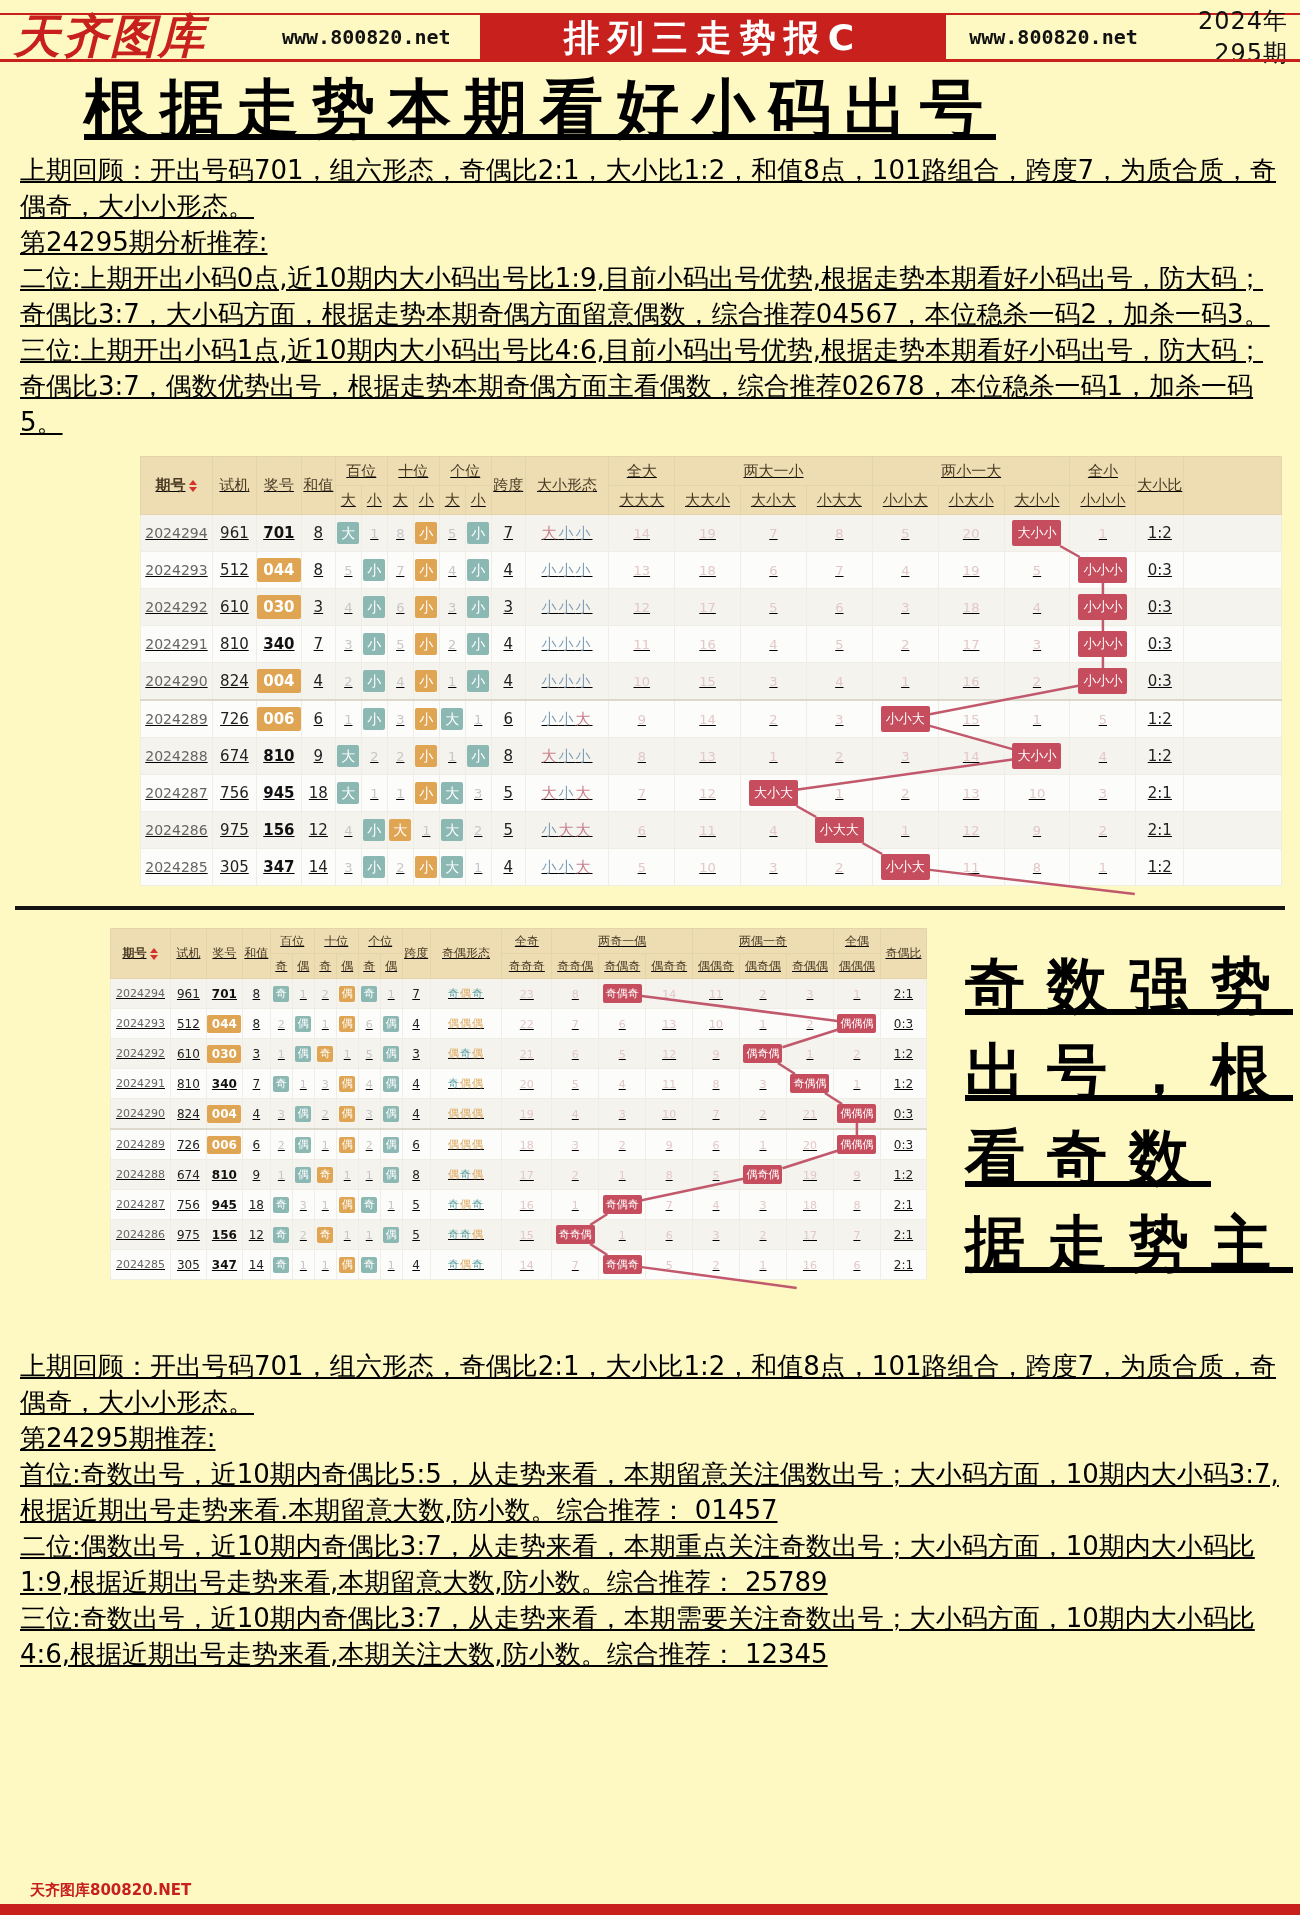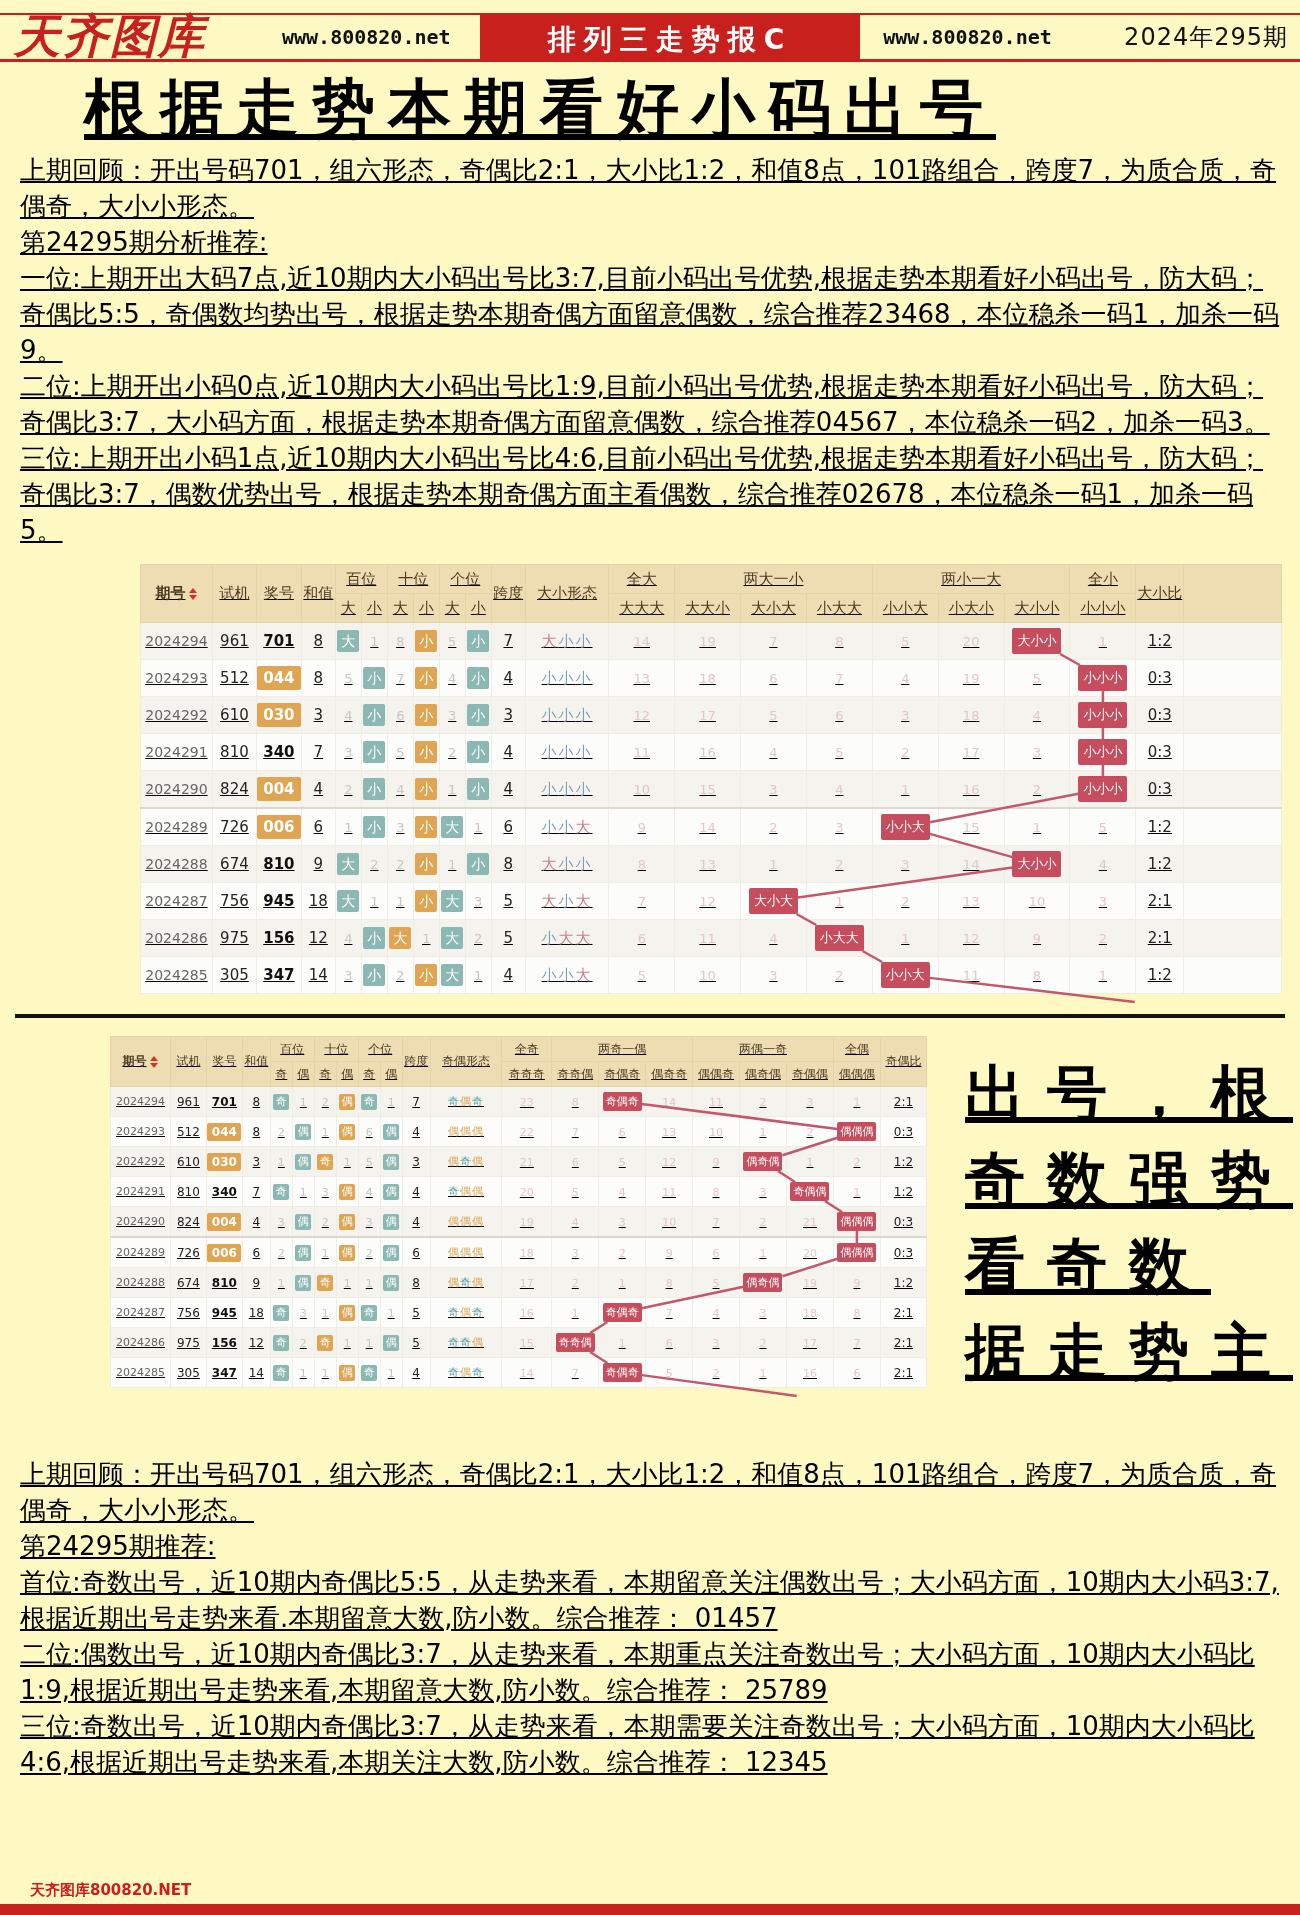--- a/index.html
+++ b/index.html
@@ -7,22 +7,22 @@
   .page{width:1300px;height:1915px;background:#fef9c3;position:relative;overflow:hidden;
         font-family:"DejaVu Sans",sans-serif;margin:0 auto;text-decoration:underline;}
   
   header{position:relative;height:62px;}
   .topline{position:absolute;top:13px;left:0;right:0;height:2px;background:#c8201d;}
   .botline{position:absolute;bottom:0;left:0;right:0;height:3px;background:#c8201d;}
   .mast-row{position:absolute;top:14px;left:0;right:0;height:45px;display:flex;align-items:center;}
   .logo{width:268px;padding-left:14px;font-family:"DejaVu Serif",serif;font-weight:bold;
         font-style:italic;font-size:46px;color:#c8201d;line-height:45px;letter-spacing:2px;}
   .logo-url{width:198px;font-family:"DejaVu Sans Mono",monospace;font-size:20px;font-weight:bold;color:#111;}
-  .banner{width:380px;height:45px;background:#c8201d;color:#fff;display:flex;align-items:flex-end;
-          justify-content:center;font-size:28px;font-weight:bold;letter-spacing:8px;}
+  .banner{width:466px;height:45px;background:#c8201d;color:#fff;display:flex;align-items:flex-start;
+          justify-content:center;font-size:36px;font-weight:bold;letter-spacing:8px;}
   .url-right{width:215px;text-align:center;font-family:"DejaVu Sans Mono",monospace;
              font-size:20px;font-weight:bold;color:#111;}
   .issue{flex:1;text-align:right;padding-right:12px;font-size:24px;color:#111;letter-spacing:1px;}
   
   h1{margin:12px 0 0 84px;font-size:63px;line-height:70px;font-weight:900;color:#000;
      letter-spacing:13px;font-family:"DejaVu Sans",sans-serif;}
   
   .paras{margin:8px 20px 0 20px;font-size:26px;line-height:36px;color:#000;}
   .paras p{margin:0;}
   
@@ -98,21 +98,20 @@
     <div class="botline"></div>
   </header>
 
   <h1>
     <div>根据走势本期看好小码出号</div>
   </h1>
 
   <section class="paras" id="intro">
       <p>上期回顾：开出号码701，组六形态，奇偶比2:1，大小比1:2，和值8点，101路组合，跨度7，为质合质，奇偶奇，大小小形态。</p>
       <p>第24295期分析推荐:</p>
-      <p>一位:上期开出大码7点,近10期内大小码出号比3:7,目前小码出号优势,根据走势本期看好小码出号，防大码；奇偶比5:5，奇偶数均势出号，根据走势本期奇偶方面留意偶数，综合推荐23468，本位稳杀一码1，加杀一码9。</p>
       <p>二位:上期开出小码0点,近10期内大小码出号比1:9,目前小码出号优势,根据走势本期看好小码出号，防大码；奇偶比3:7，大小码方面，根据走势本期奇偶方面留意偶数，综合推荐04567，本位稳杀一码2，加杀一码3。</p>
       <p>三位:上期开出小码1点,近10期内大小码出号比4:6,目前小码出号优势,根据走势本期看好小码出号，防大码；奇偶比3:7，偶数优势出号，根据走势本期奇偶方面主看偶数，综合推荐02678，本位稳杀一码1，加杀一码5。</p>
     </section>
 
   <div class="table-wrap" id="t1wrap">
       <table>
         <colgroup>
           <col style="width: 72px;">
           <col style="width: 44px;">
           <col style="width: 44px;">
@@ -736,22 +735,22 @@
           <line x1="714.8109375" y1="165" x2="732.0328125" y2="176" stroke="#c2586c" stroke-width="2.5"></line>
           <line x1="746.90625" y1="195" x2="746.90625" y2="207" stroke="#c2586c" stroke-width="2.5"></line>
           <line x1="727.40625" y1="222.72754491017963" x2="672.46875" y2="240.27245508982037" stroke="#c2586c" stroke-width="2.5"></line>
           <line x1="633.46875" y1="250.6563055062167" x2="531.71875" y2="272.3436944937833" stroke="#c2586c" stroke-width="2.5"></line>
           <line x1="497.3453125" y1="286" x2="480.1234375" y2="297" stroke="#c2586c" stroke-width="2.5"></line>
           <line x1="480.1234375" y1="316" x2="497.3453125" y2="327" stroke="#c2586c" stroke-width="2.5"></line>
           <line x1="531.71875" y1="339.11857142857144" x2="686.71875" y2="359.93285714285713" stroke="#c2586c" stroke-width="2.5"></line>
         </svg>
       </div>
     <div class="side-note" id="sidenote">
+        <div>奇数强势</div>
         <div>出号，根</div>
-        <div>奇数强势</div>
         <div>看奇数</div>
         <div>据走势主</div>
       </div>
   </div>
 
   <section class="paras outro" id="outro">
       <p>上期回顾：开出号码701，组六形态，奇偶比2:1，大小比1:2，和值8点，101路组合，跨度7，为质合质，奇偶奇，大小小形态。</p>
       <p>第24295期推荐:</p>
       <p>首位:奇数出号，近10期内奇偶比5:5，从走势来看，本期留意关注偶数出号；大小码方面，10期内大小码3:7,根据近期出号走势来看.本期留意大数,防小数。综合推荐： 01457</p>
       <p>二位:偶数出号，近10期内奇偶比3:7，从走势来看，本期重点关注奇数出号；大小码方面，10期内大小码比1:9,根据近期出号走势来看,本期留意大数,防小数。综合推荐： 25789</p>

